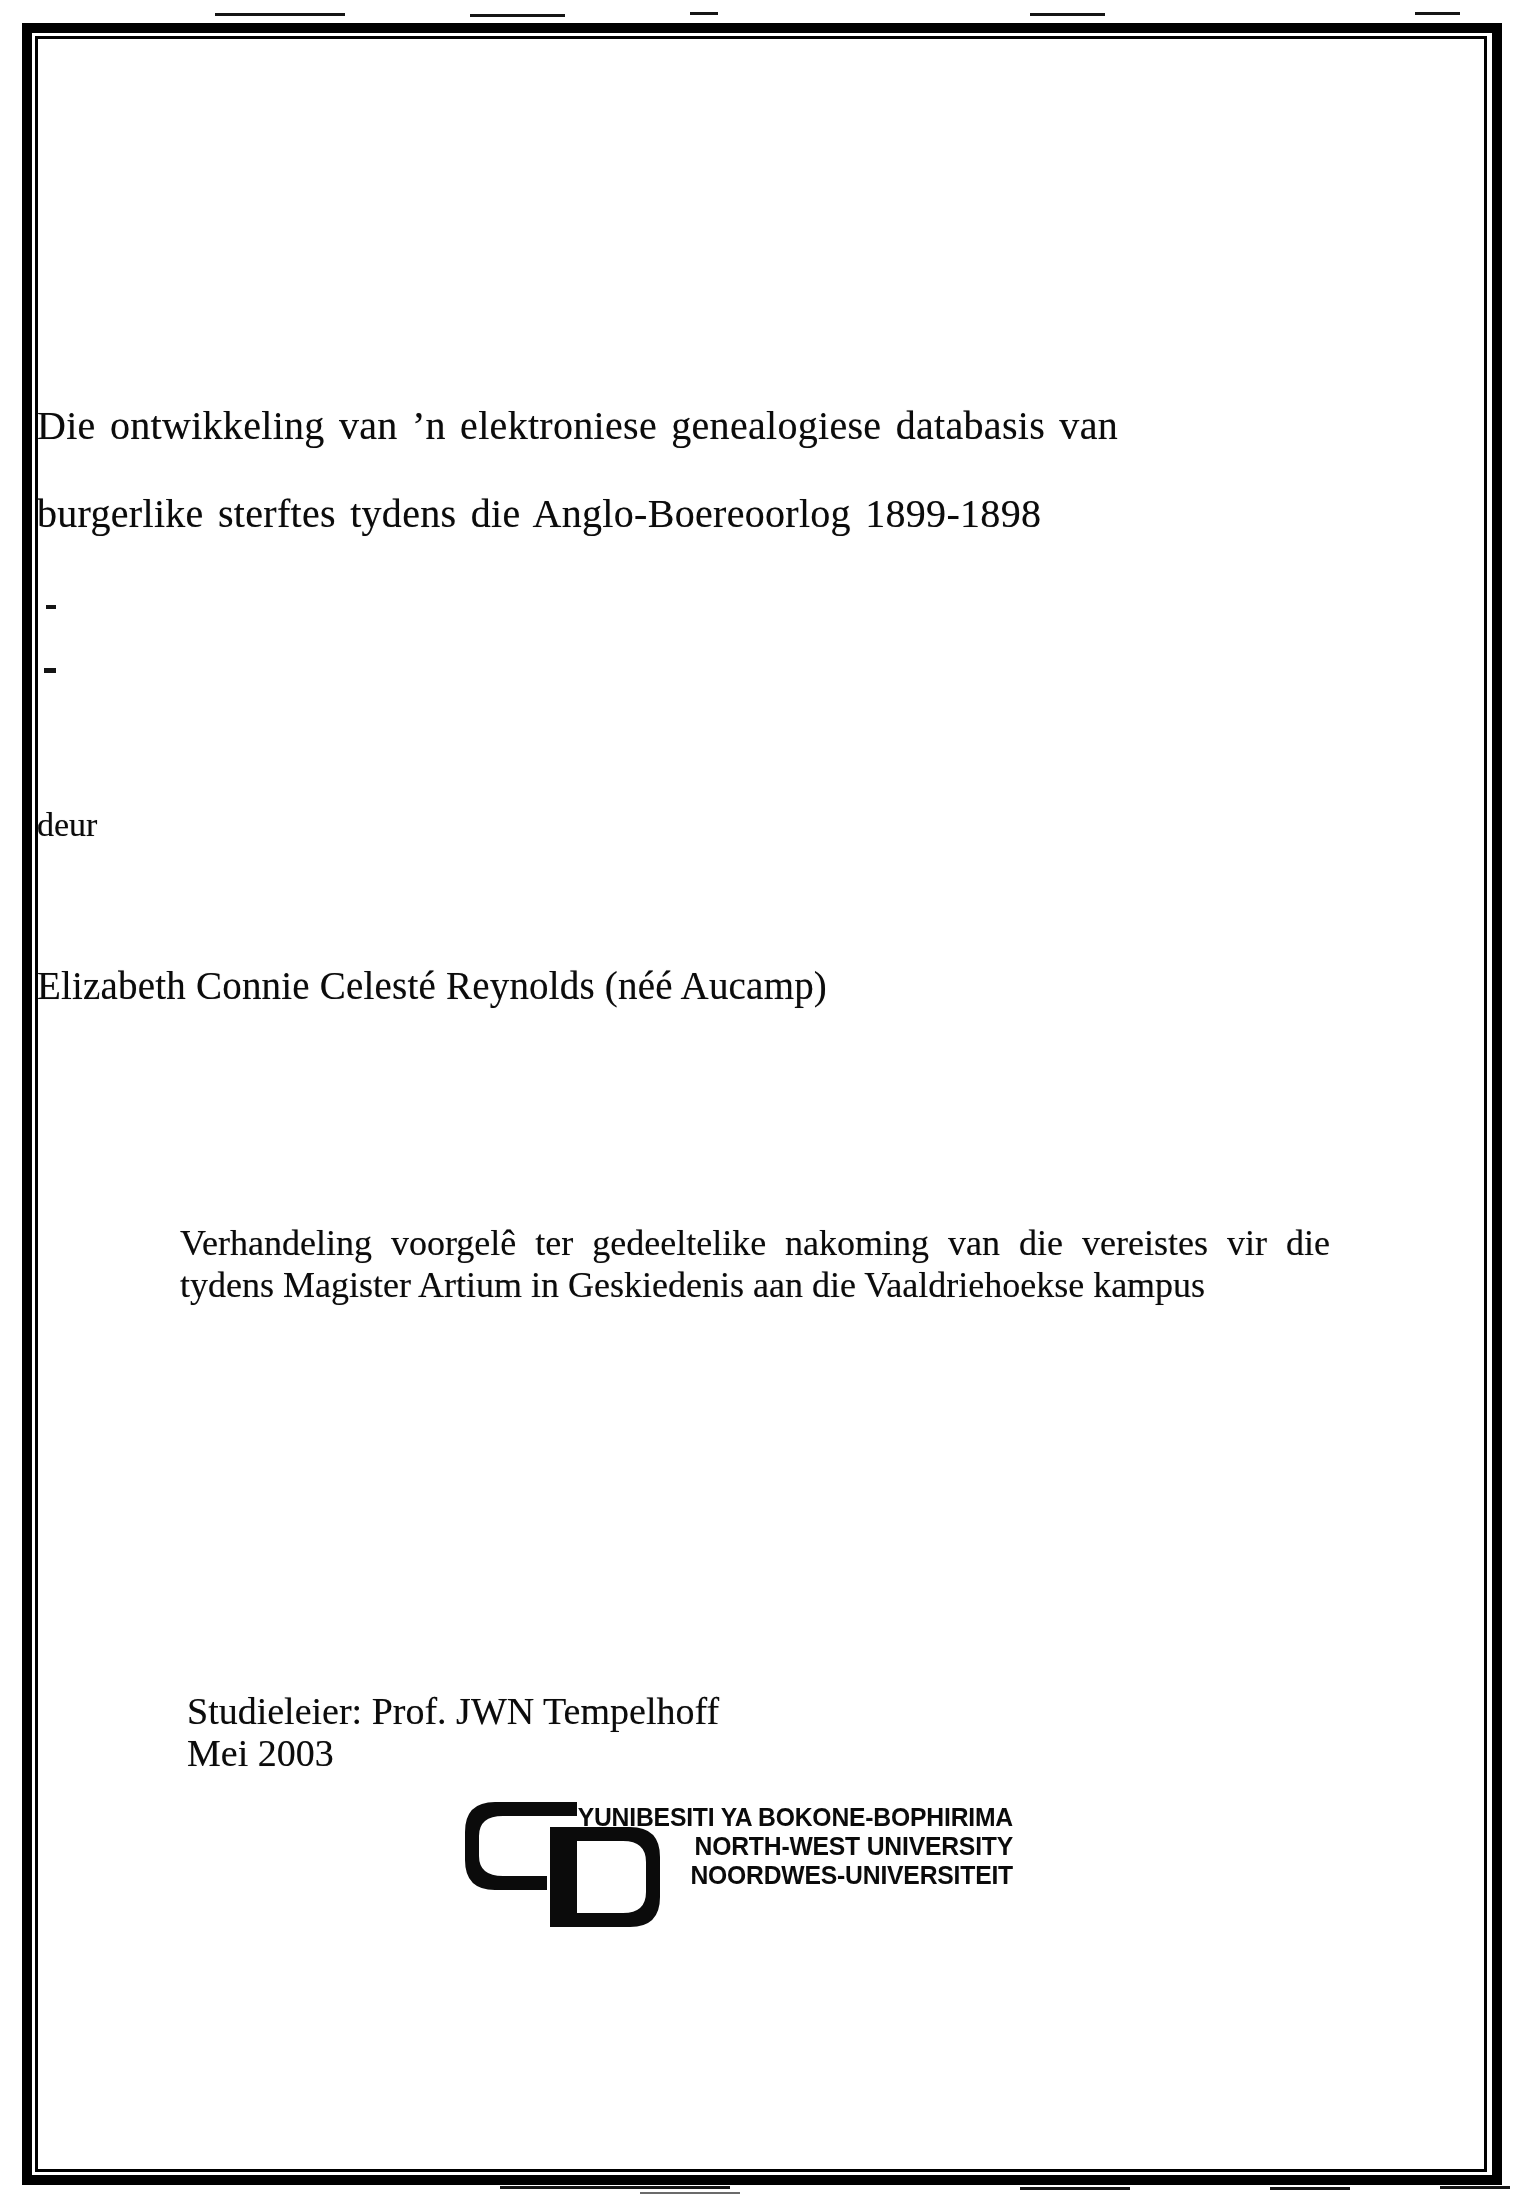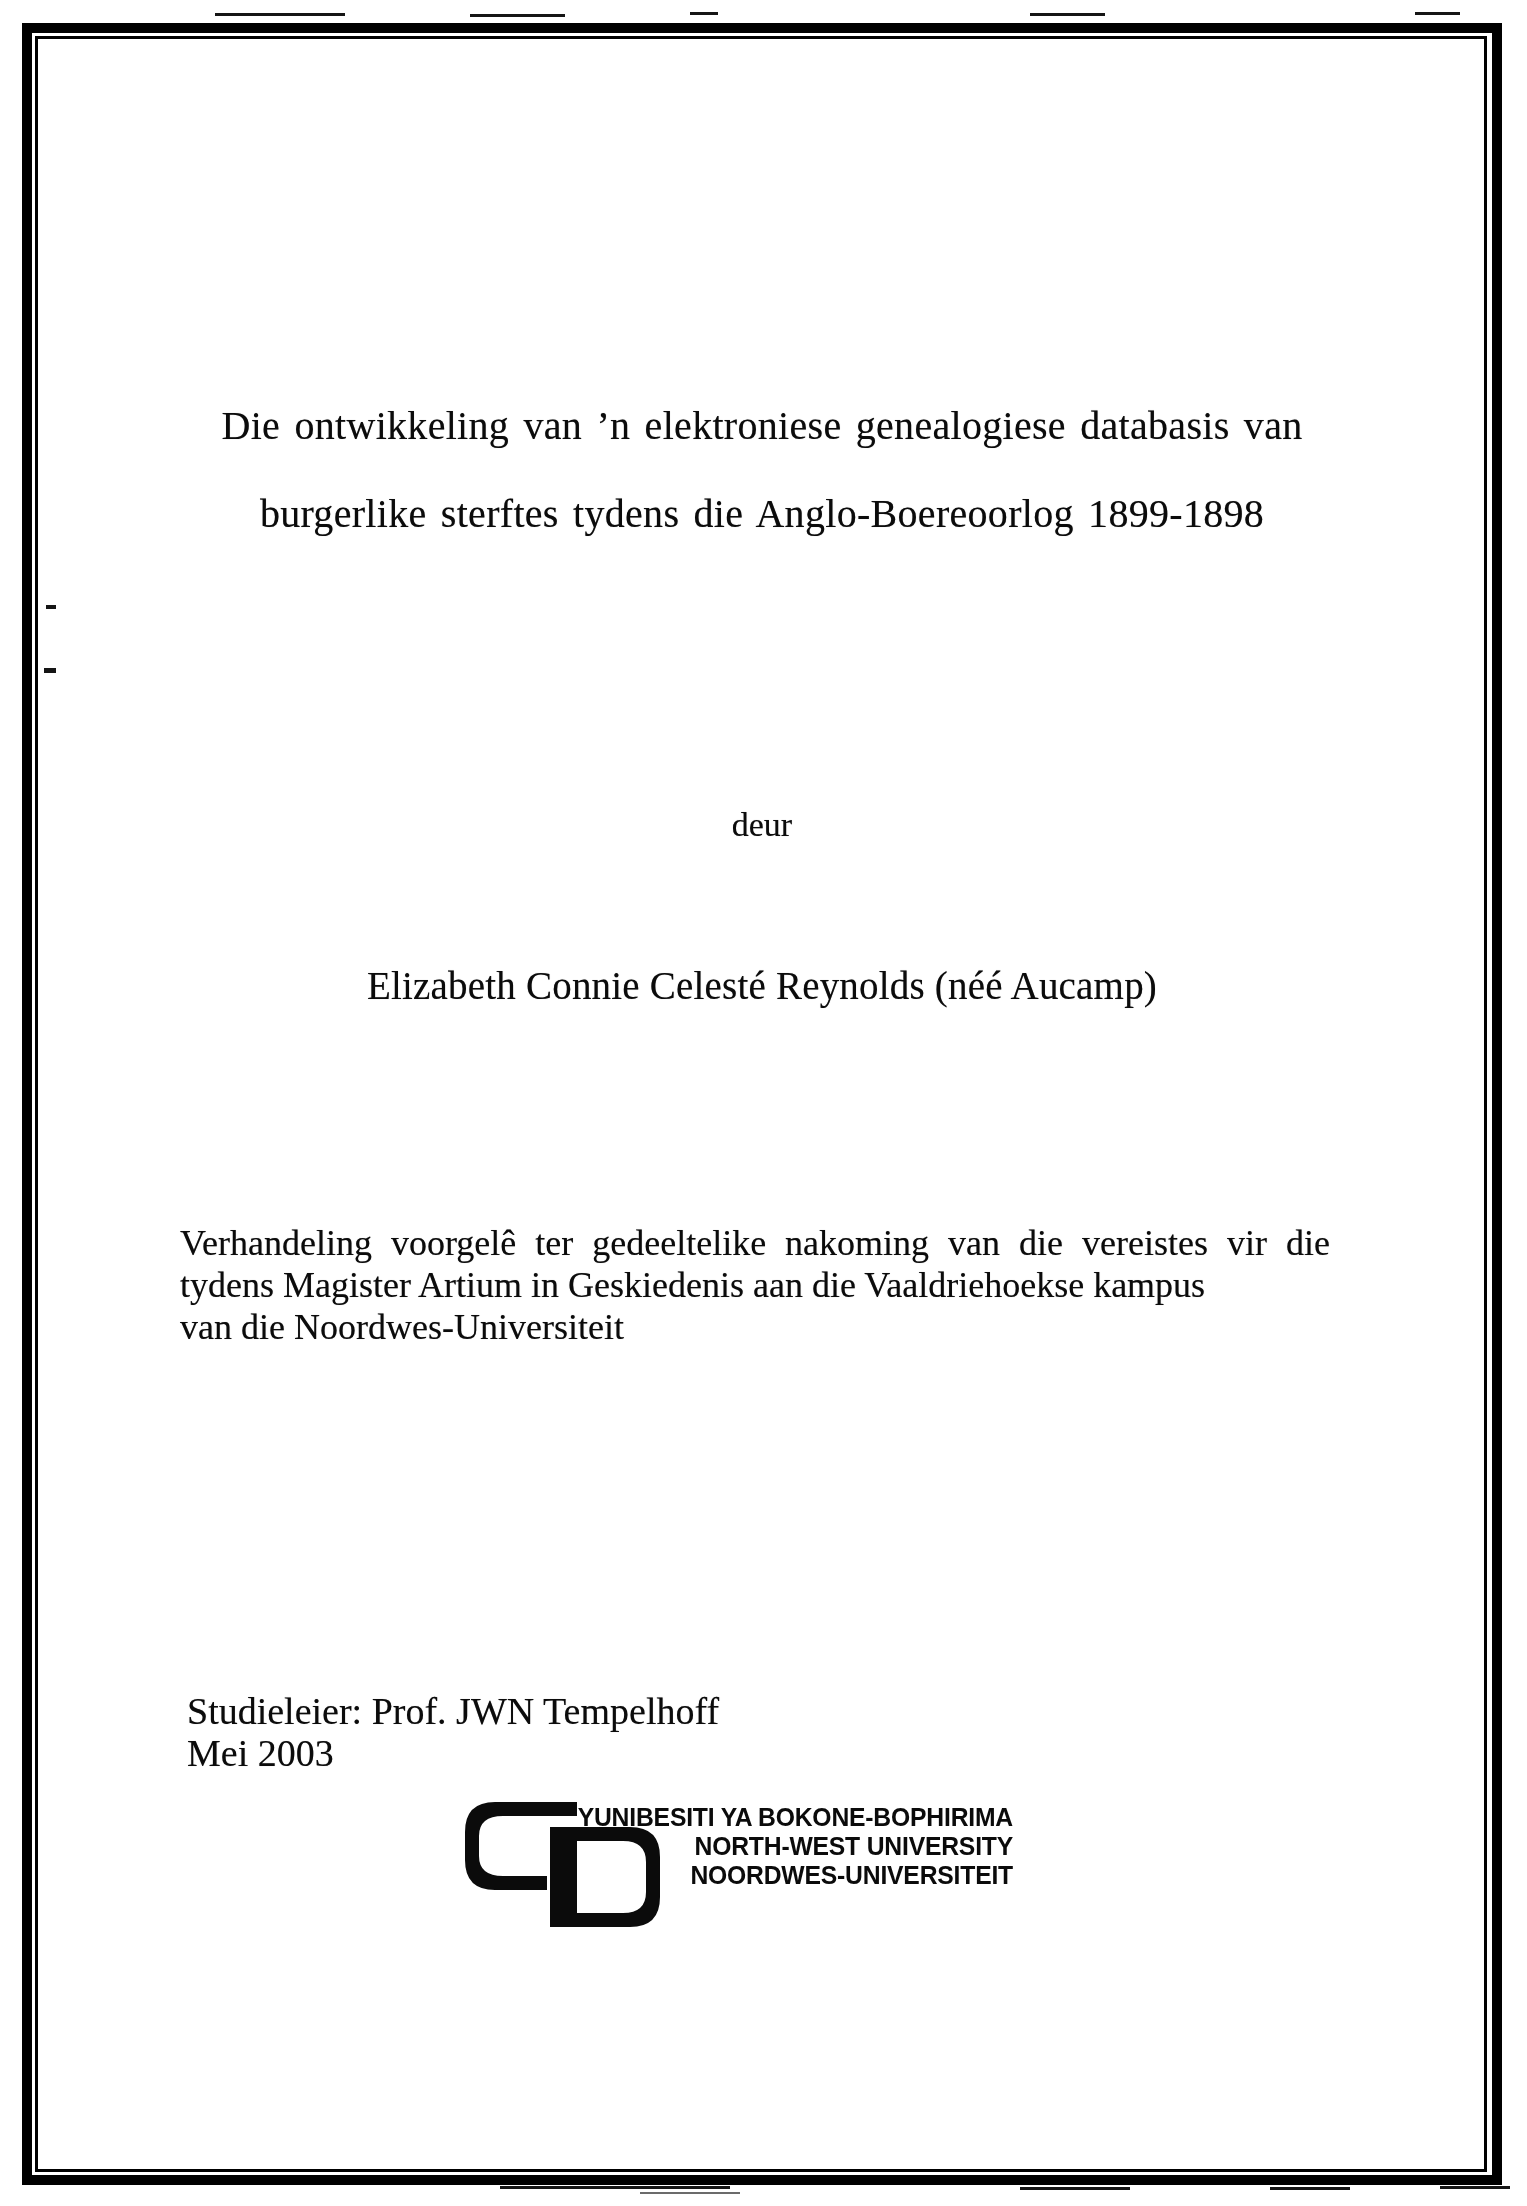--- a/index.html
+++ b/index.html
@@ -28,21 +28,21 @@
     left: 35px; top: 36px;
     width: 1446px; height: 2130px;
     border: 3px solid #000;
   }
   .scan-soft { text-shadow: 0 0 0.7px rgba(0,0,0,0.45); }
 
   .center-col {
     position: absolute;
     left: 37px;
     width: 1450px;
-    text-align: center;
+    text-align: left;
   }
   .thesis-title {
     top: 382px;
     font-size: 40px;
     line-height: 88px;
     word-spacing: 4px;
     letter-spacing: 0.3px;
   }
   .byline { top: 805px; font-size: 34px; line-height: 40px; }
   .author { top: 964px; font-size: 39px; line-height: 44px; letter-spacing: 0.2px; }
@@ -113,21 +113,20 @@
     <div>burgerlike sterftes tydens die Anglo-Boereoorlog 1899-1898</div>
   </div>
 
   <div class="center-col author scan-soft">Elizabeth Connie Celesté Reynolds (néé Aucamp)</div>
 
   <div class="center-col byline scan-soft">deur</div>
 
   <div class="submission scan-soft">
     <div class="justified">Verhandeling voorgelê ter gedeeltelike nakoming van die vereistes vir die</div>
     <div><span>tydens </span><span class="italic">Magister Artium</span><span> in Geskiedenis aan die Vaaldriehoekse kampus</span></div>
-    <div>van die Noordwes-Universiteit</div>
   </div>
 
   <div class="supervisor-block scan-soft">
     <div>Studieleier: Prof. JWN Tempelhoff</div>
     <div>Mei 2003</div>
   </div>
 
   <svg class="logo-mark" viewBox="0 0 195 125" aria-hidden="true">
     <path d="M112,0 H30 Q0,0 0,30 V58 Q0,88 30,88 H112 V74 H38 Q14,74 14,54 V34 Q14,14 38,14 H112 Z" fill="#0b0b0b"></path>
     <rect x="82" y="22" width="116" height="106" rx="26" fill="#ffffff"></rect>

